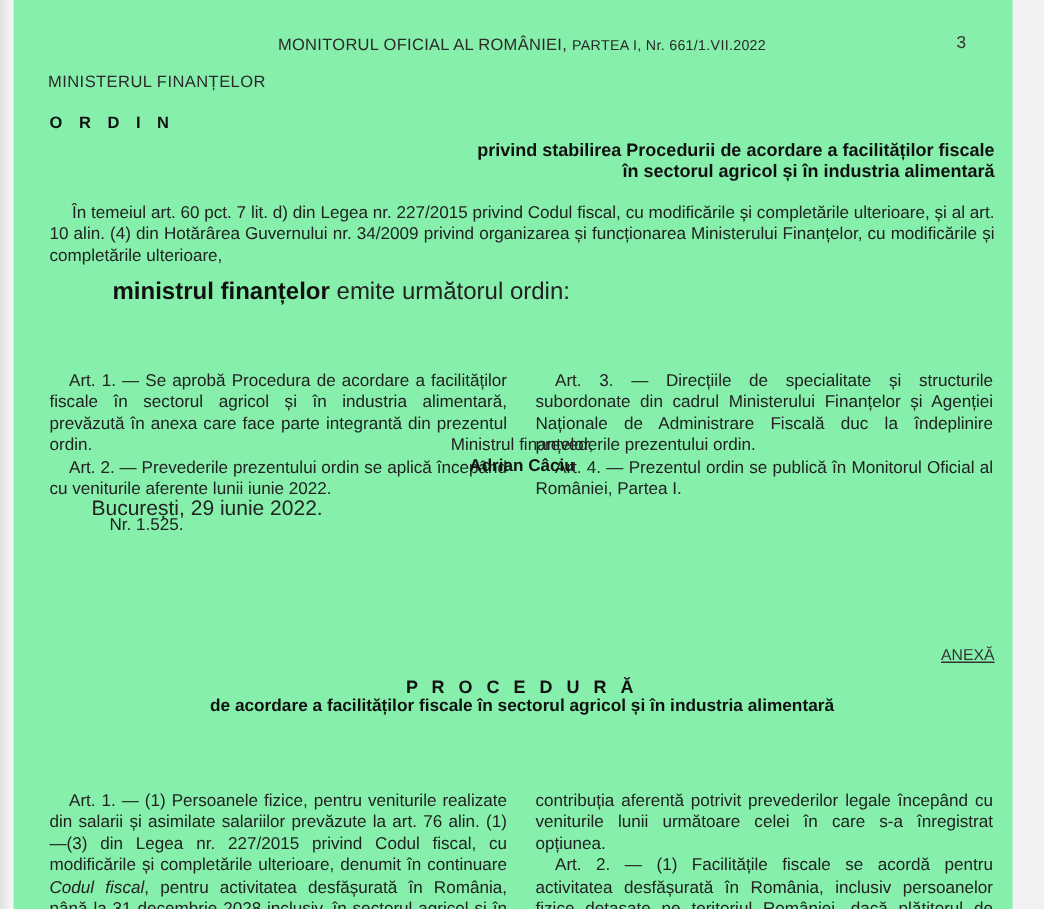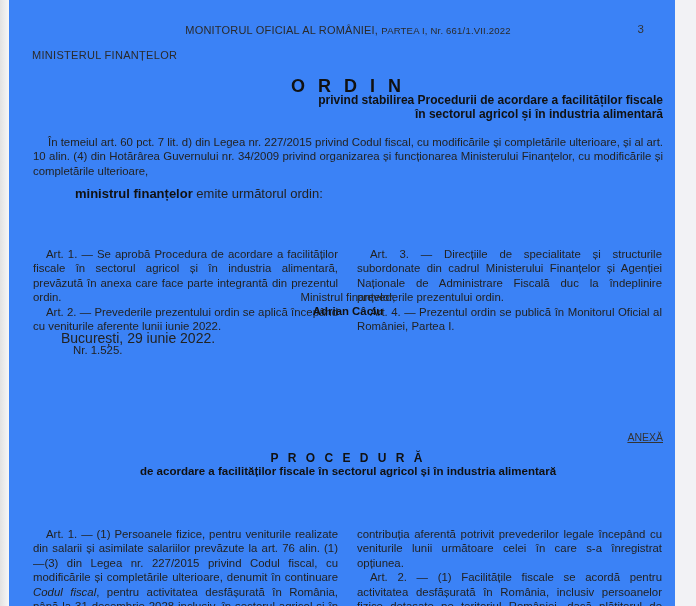--- a/index.html
+++ b/index.html
@@ -1,36 +1,36 @@
 <!DOCTYPE html>
 <html><head>
 <meta charset="utf-8">
 <style>
   html,body { margin:0; padding:0; background:#ffffff; }
   .page {
     position:relative; width:696px; height:606px; overflow:hidden;
-    background:#3b82f6; color:#222;
+    background:#86efac; color:#222;
     font-family:"Liberation Sans", sans-serif;
   }
   .edge-left  { position:absolute; left:0; top:0; width:9px; height:100%;
                 background:linear-gradient(90deg,#e2e2e2,#f7f7f7); }
   .edge-right { position:absolute; right:0; top:0; width:21px; height:100%;
                 background:#f2f2f5; }
   .journal-line { position:absolute; top:24px; left:33px; width:630px;
                   text-align:center; font-size:11px; letter-spacing:.2px; color:#2a2a2a; }
   .journal-issue { font-size:9.5px; }
   .page-number { position:absolute; top:23px; right:52px; font-size:11.5px; color:#333; }
   .ministry { position:absolute; top:49px; left:32px; font-size:11px; letter-spacing:.3px; color:#2a2a2a; }
-  .order-title { position:absolute; top:76px; left:33px; width:630px; text-align:center;
-                 font-size:18px; font-weight:bold; letter-spacing:4px; color:#111; }
+  .order-title { position:absolute; top:76px; left:33px; width:630px; 
+                 font-size:11px; font-weight:bold; letter-spacing:4px; color:#111; }
   .order-subtitle { position:absolute; top:93px; left:33px; width:630px; text-align:right;
                     font-size:12px; font-weight:bold; line-height:14px; color:#111; }
   .preamble { position:absolute; top:135px; left:33px; width:630px;
               font-size:11.4px; line-height:14.4px; text-align:justify; text-indent:15px; }
-  .issuer { position:absolute; top:186px; left:75px; font-size:13px; }
+  .issuer { position:absolute; top:186px; left:75px; font-size:16px; }
   .issuer b { color:#111; }
   .order-cols { position:absolute; top:207px; left:33px; width:630px; display:flex; gap:19px; }
   .col { width:305px; font-size:11.4px; line-height:14.4px; text-align:justify;margin-top:40px; }
   .col p { margin:0; text-indent:13px; }
   .sign-role { position:absolute; top:291px; left:33px; width:630px; text-align:center; font-size:11.4px; }
   .sign-name { position:absolute; top:305px; left:33px; width:630px; text-align:center;
                font-size:11.4px; font-weight:bold; color:#111; }
   .place-date { position:absolute; top:330px; left:61px; font-size:14px; }
   .order-number { position:absolute; top:344px; left:73px; font-size:11.4px; }
   .annex-label { position:absolute; top:431px; right:33px; font-size:10.5px;

